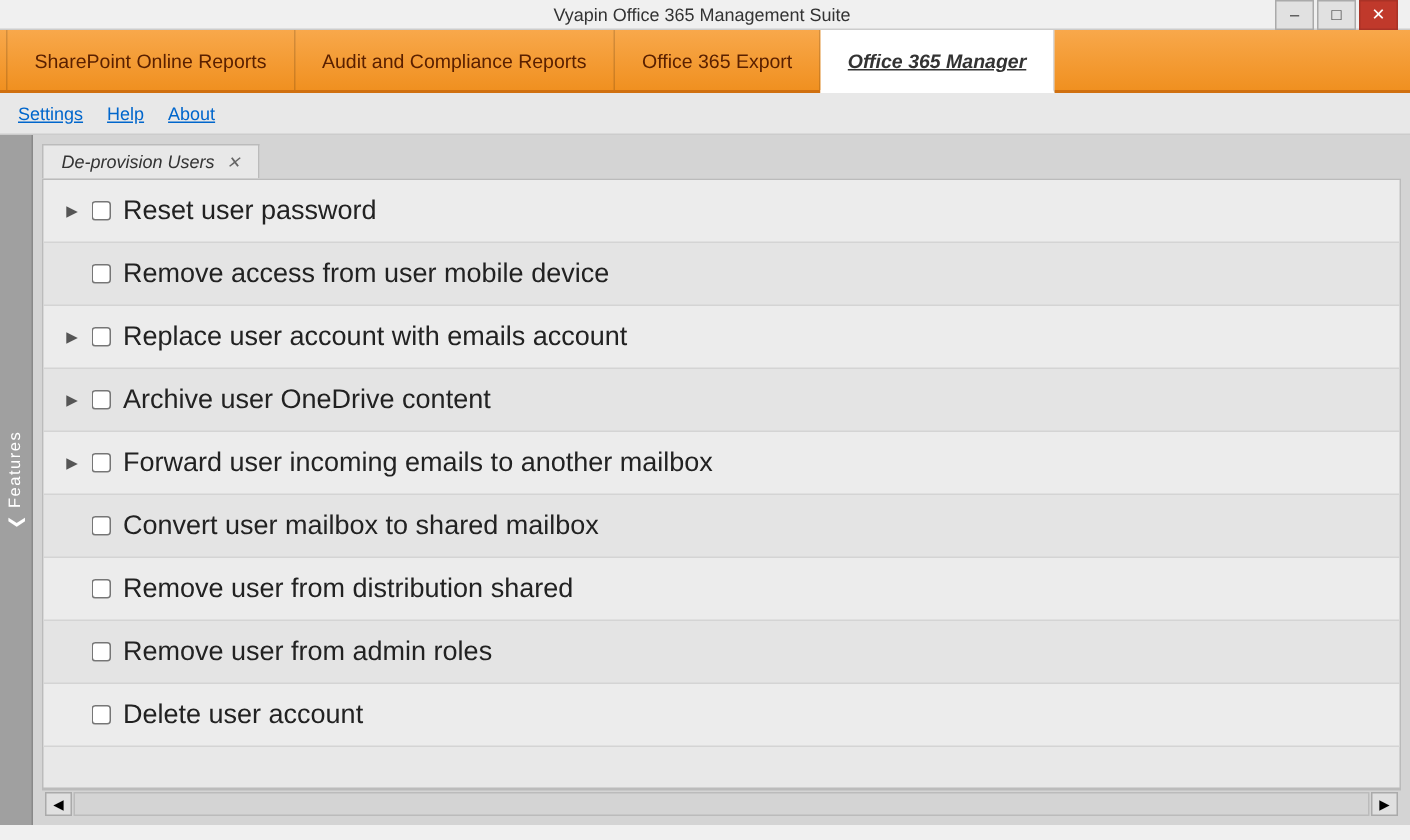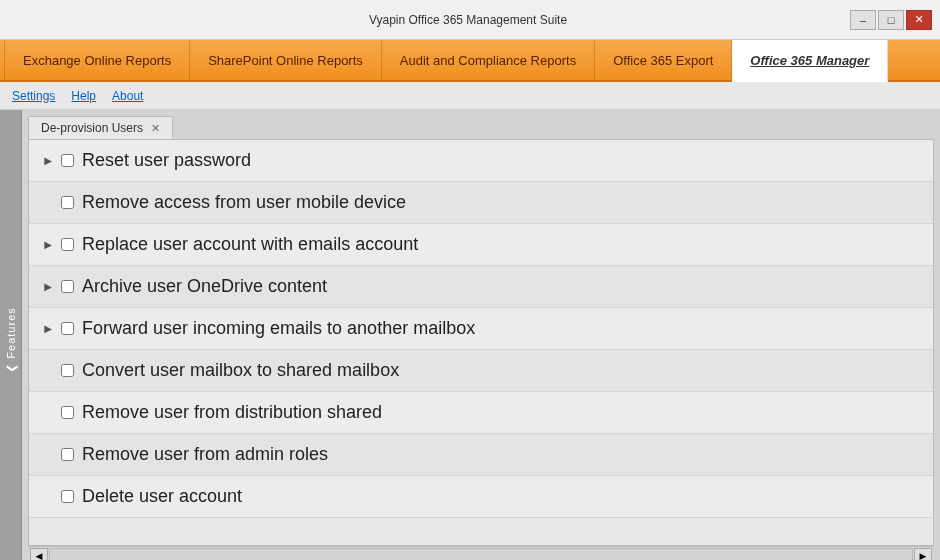--- a/index.html
+++ b/index.html
@@ -8,21 +8,21 @@
       font-size: 13px;
       background: #f0f0f0;
       width: 940px;
       height: 560px;
       overflow: hidden;
     }
 
     
     .title-bar {
       background: #f0f0f0;
-      height: 40px;
+      height: 20px;
       display: flex;
       align-items: center;
       justify-content: space-between;
       padding: 0 8px;
       border-bottom: 1px solid #ccc;
     }
     .title-bar-text {
       flex: 1;
       text-align: center;
       font-size: 12px;
@@ -135,20 +135,21 @@
       flex-direction: column;
       background: #d4d4d4;
       padding: 6px;
     }
 
     
     .tab-header {
       display: flex;
       align-items: center;
       margin-bottom: 0;
+      font-style: italic;
     }
     .tab-label {
       background: #e8e8e8;
       border: 1px solid #bbb;
       border-bottom: none;
       padding: 4px 12px;
       font-size: 12px;
       color: #333;
       display: flex;
       align-items: center;
@@ -237,21 +238,20 @@
   <div style="width:78px;"></div>
   <div class="title-bar-text">Vyapin Office 365 Management Suite</div>
   <div class="title-bar-controls">
     <div class="title-bar-btn">–</div>
     <div class="title-bar-btn">□</div>
     <div class="title-bar-btn close-btn">✕</div>
   </div>
 </div>
 
 <div class="nav-tabs">
-  <div class="nav-tab">Exchange Online Reports</div>
   <div class="nav-tab">SharePoint Online Reports</div>
   <div class="nav-tab">Audit and Compliance Reports</div>
   <div class="nav-tab">Office 365 Export</div>
   <div class="nav-tab active">Office 365 Manager</div>
 </div>
 
 <div class="secondary-nav">
   <span class="secondary-nav-item">Settings</span>
   <span class="secondary-nav-item">Help</span>
   <span class="secondary-nav-item">About</span>

